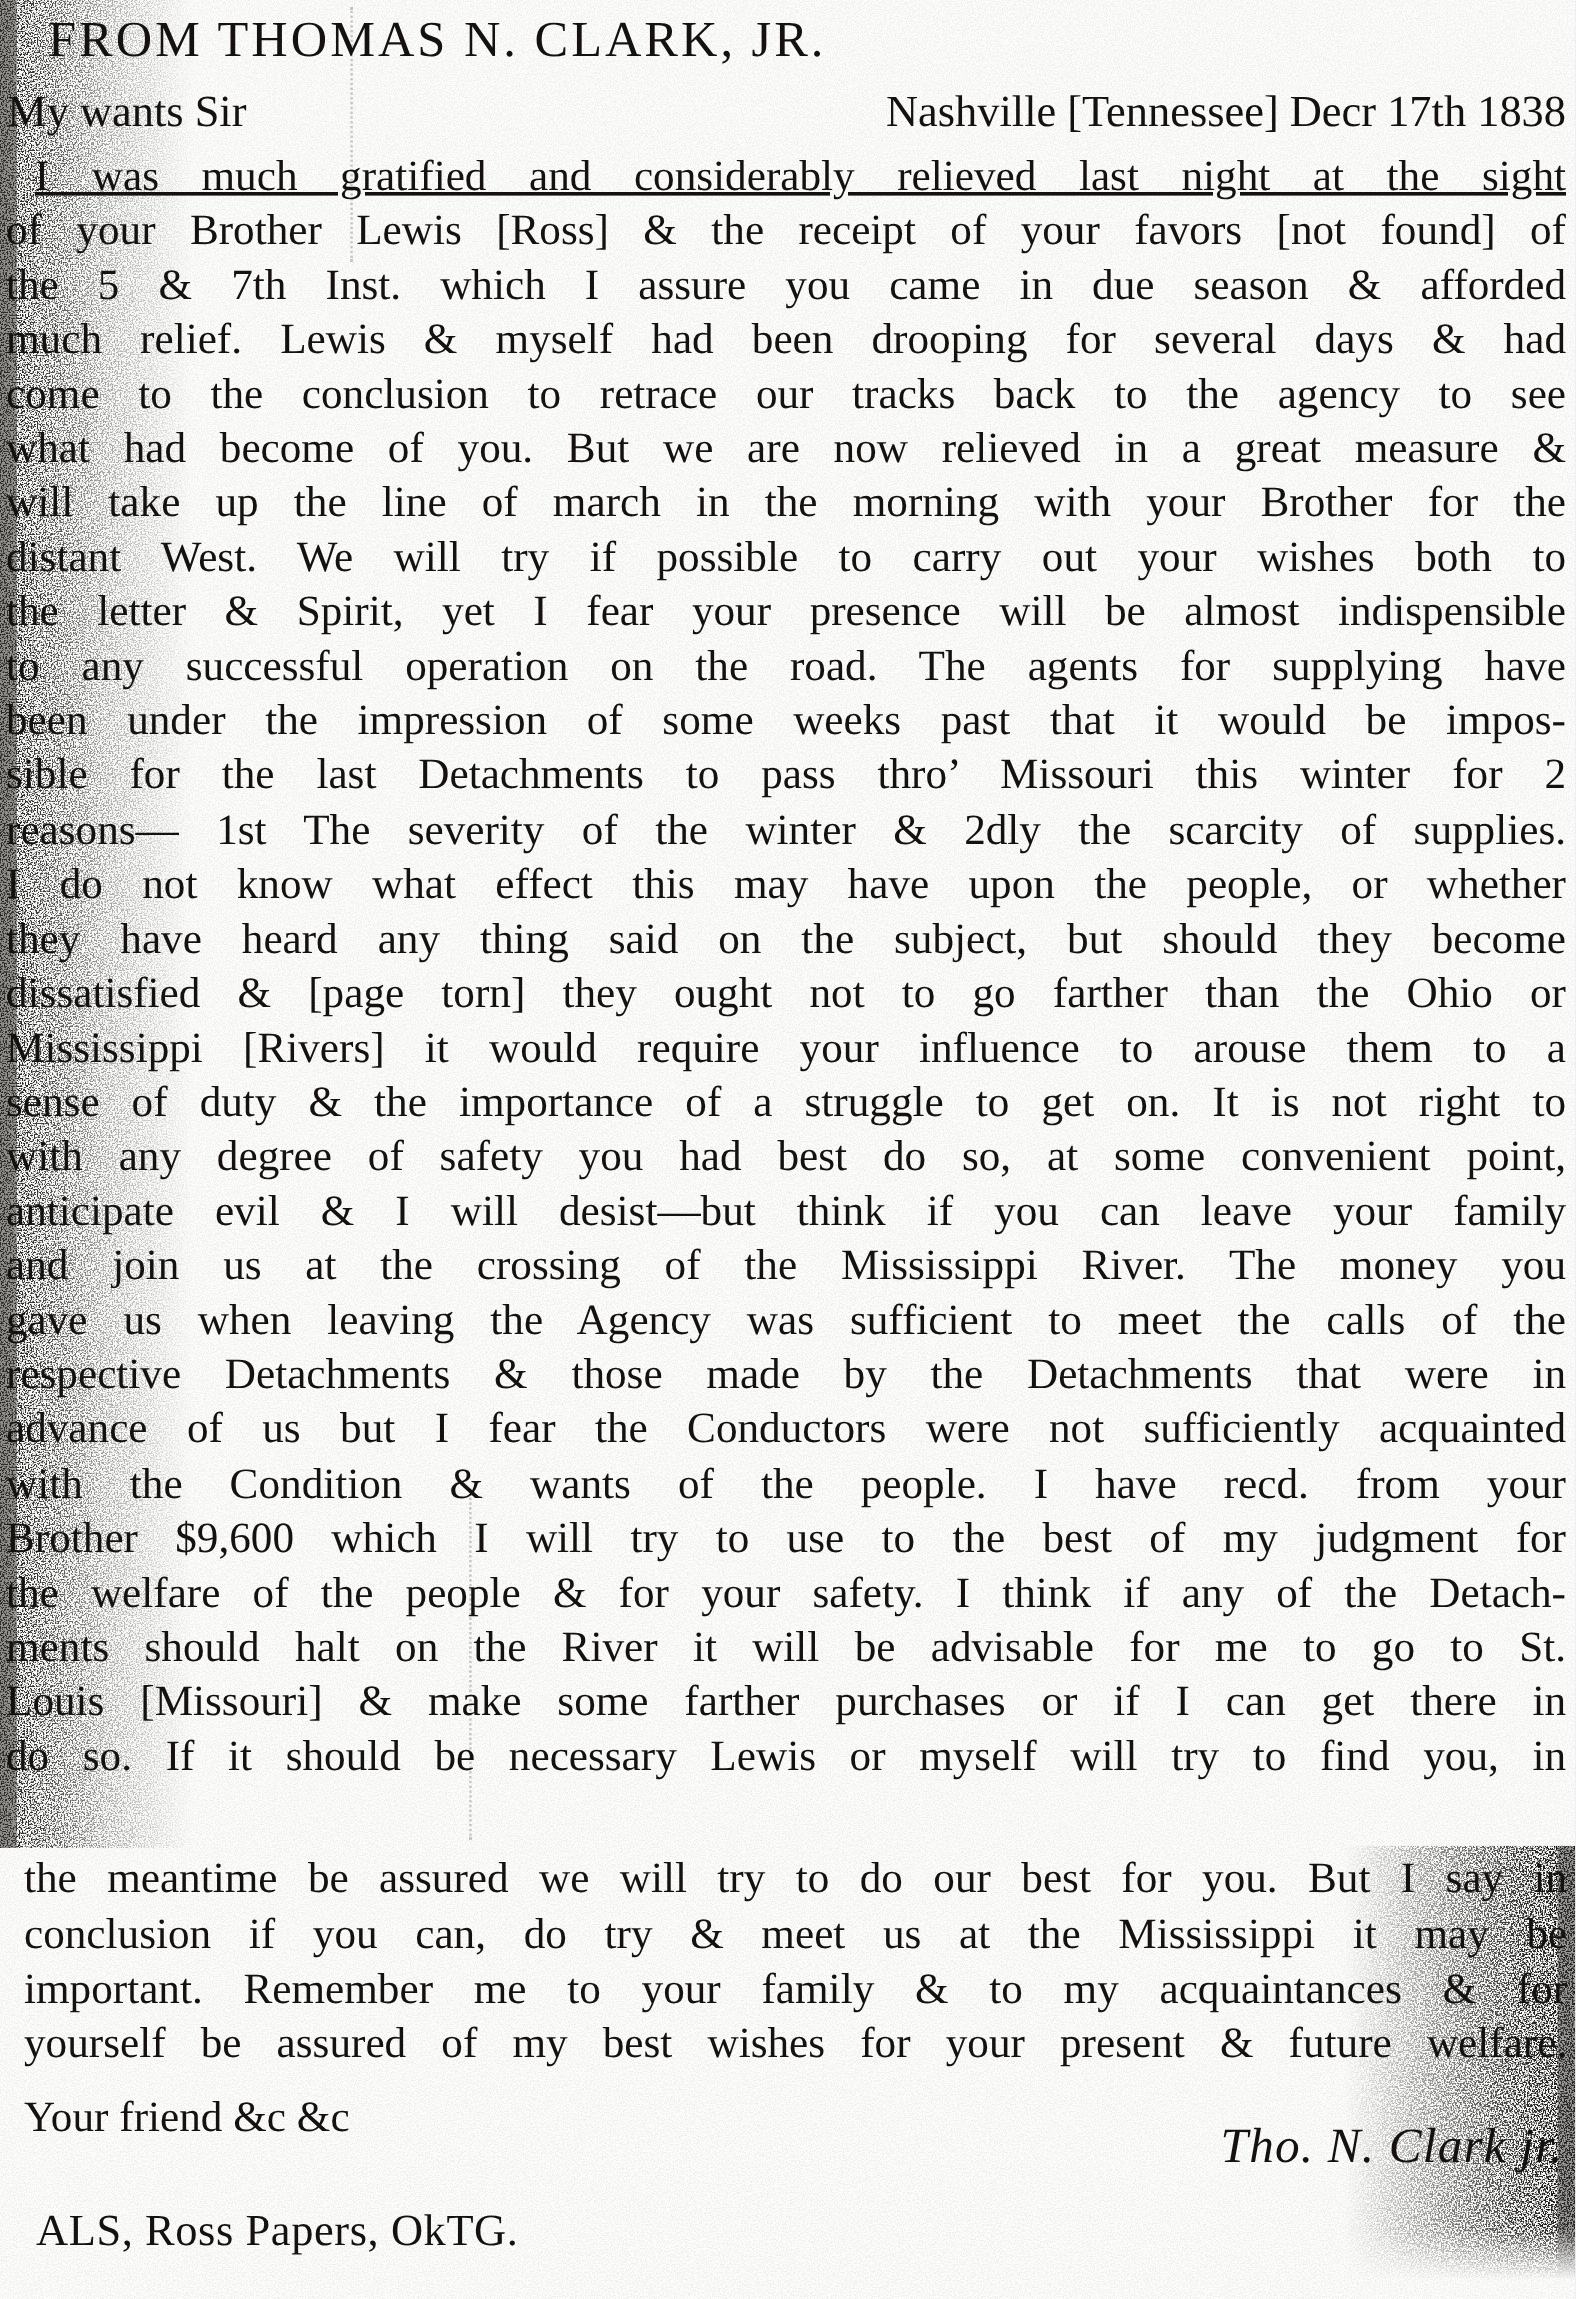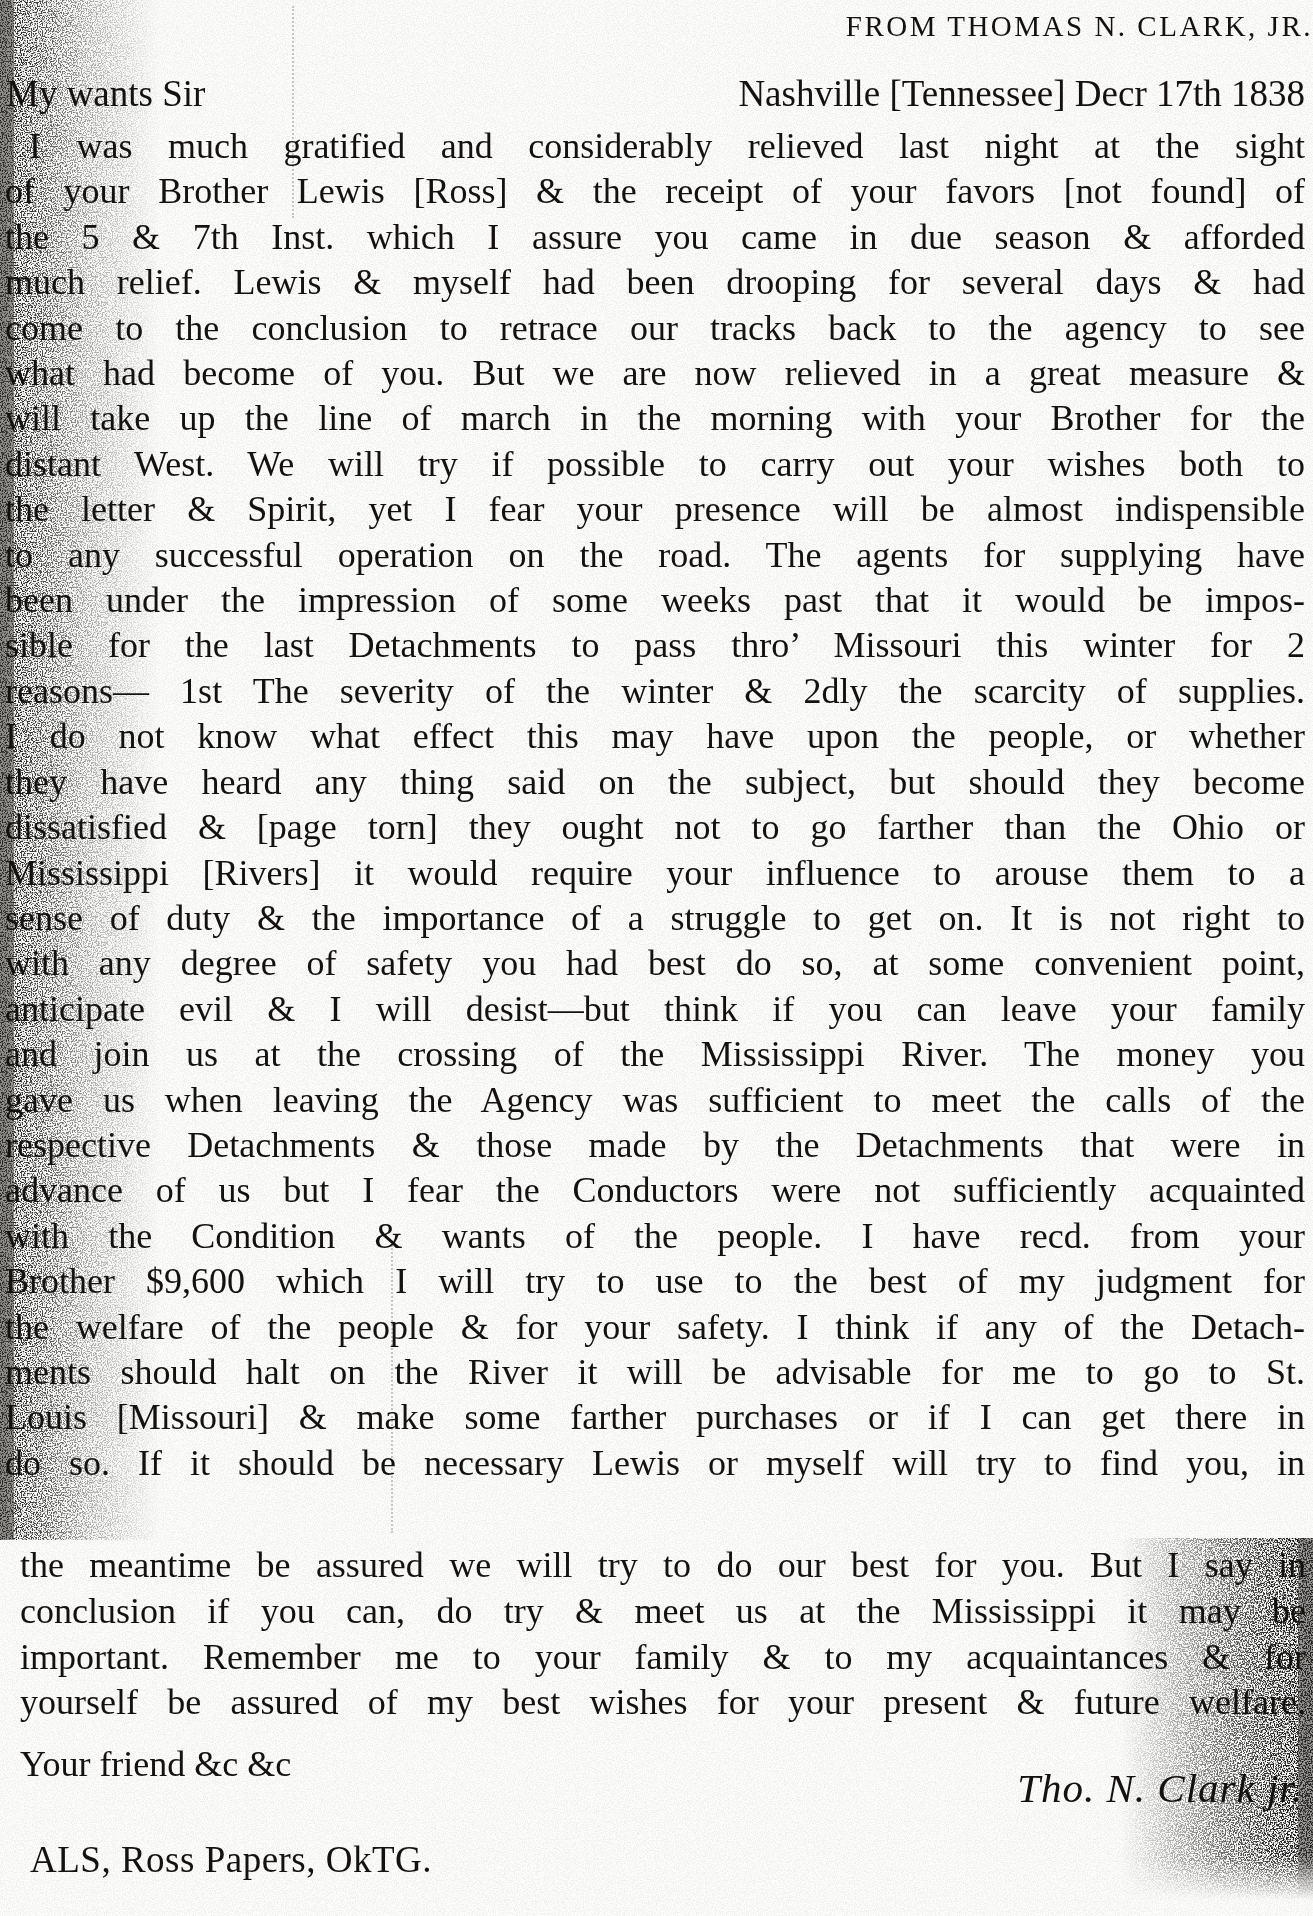--- a/index.html
+++ b/index.html
@@ -15,43 +15,43 @@
   .noise-svg{position:absolute;pointer-events:none;}
   .grain-all{left:0;top:0;opacity:.05;}
   .band-left{left:0;top:0;}
   .band-right{left:1120px;top:1538px;}
   .crease{position:absolute;width:0;border-left:2px dotted rgba(20,17,14,.22);}
   .crease-a{left:292px;top:6px;height:212px;}
   .crease-b{left:391px;top:1245px;height:288px;}
 
   .doc-title{
     position:absolute;top:10px;left:40px;right:0;
-    text-align:right;
-    font-size:29px;letter-spacing:2.5px;
+    text-align:left;
+    font-size:42px;letter-spacing:2.5px;
     white-space:nowrap;
   }
   .dateline-row{
     position:absolute;top:72px;left:6px;right:8px;
     display:flex;justify-content:space-between;align-items:baseline;
     font-size:37px;
   }
   .body-block{
     position:absolute;top:124px;left:5px;width:1300px;
     font-size:36px;line-height:45.4px;
   }
   .closing-block{
     position:absolute;top:1543px;left:20px;width:1286px;
     font-size:36px;line-height:45.8px;font-family:Liberation Serif, serif;
   }
   .jline{
     text-align:justify;
     text-align-last:justify;
     white-space:nowrap;
   }
-  .jline.indent{text-indent:24px;}
+  .jline.indent{text-indent:24px;text-decoration:underline;}
   .plain-line{text-align:left;text-align-last:left;white-space:nowrap;margin-top:16px;}
   .signature{
     position:absolute;top:1764px;right:10px;
     font-style:italic;font-size:41px;letter-spacing:1px;
     white-space:nowrap;
   }
   .provenance{
     position:absolute;top:1838px;left:30px;
     font-size:37px;letter-spacing:.5px;
     white-space:nowrap;

